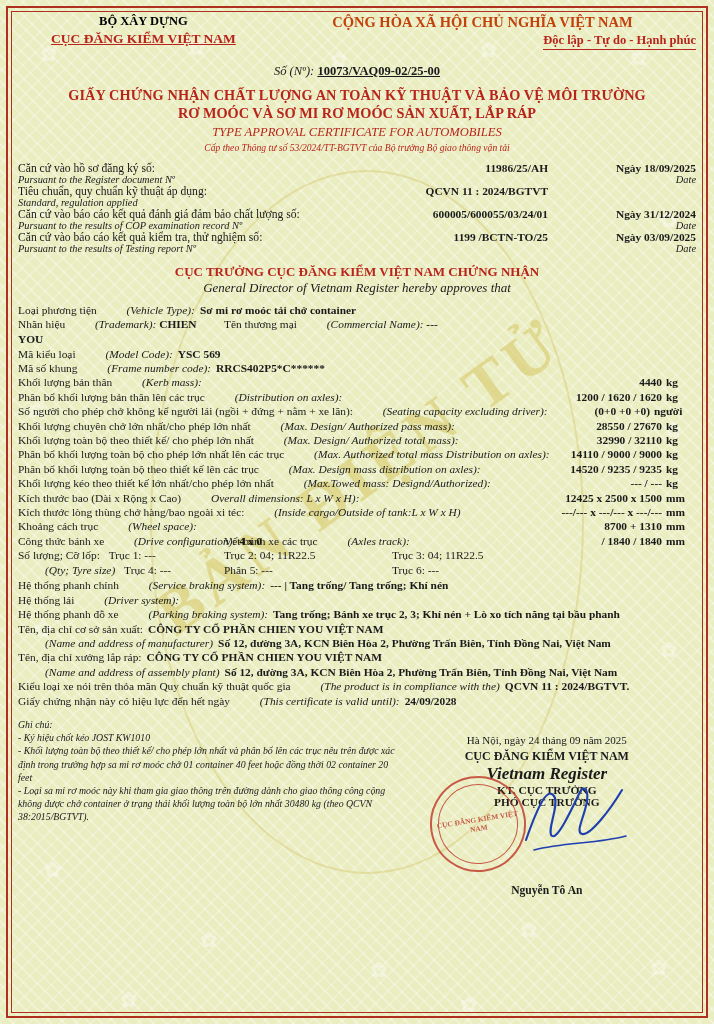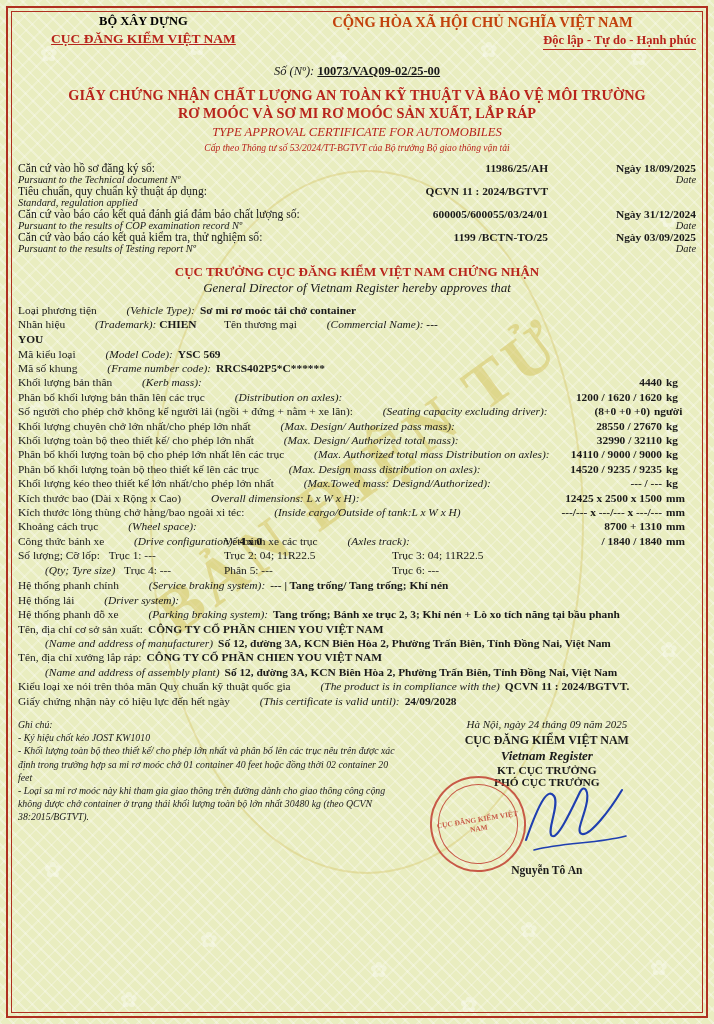--- a/index.html
+++ b/index.html
@@ -117,23 +117,23 @@
   .tyres{display:flex;font-size:11.4px;line-height:15px;}
   .tyres .c1{width:206px;}
   .tyres .c2{width:168px;}
   .tyres .c3{flex:1;}
 
   
   .bottom{display:flex;margin-top:10px;}
   .notes{width:56%;font-size:9.8px;line-height:13.2px;font-style:italic;}
   .notes .nt{font-style:italic;}
   .sign{width:44%;text-align:center;position:relative;}
-  .sign .s1{font-size:11px;font-style:italic;}
+  .sign .s1{font-size:11px;margin-top:16px;}
   .sign .s2{font-size:12px;font-weight:bold;margin-top:3px;}
-  .sign .s3{font-size:13px;font-weight:bold;font-style:italic;}
+  .sign .s3{font-size:17px;font-weight:bold;font-style:italic;}
   .sign .s4{font-size:11.4px;font-weight:bold;}
   .sign .s5{font-size:11.4px;font-weight:bold;}
   .sign .s6{font-size:11.6px;font-weight:bold;margin-top:76px;}
 
   .stamp{
     position:absolute;left:32px;top:58px;width:92px;height:92px;
     border:2px solid #c0392b;border-radius:50%;
     opacity:.82;
     transform:rotate(-9deg);
   }
@@ -213,21 +213,21 @@
     </div>
 
     <div class="refs">
 
       <div class="refrow">
         <div class="lt">Căn cứ vào hồ sơ đăng ký số:</div>
         <div class="rt">11986/25/AH</div>
         <div class="rt2">Ngày 18/09/2025</div>
       </div>
       <div class="refsub">
-        <div class="lt">Pursuant to the Technical document Nº</div>
+        <div class="lt">Pursuant to the Register document Nº</div>
         <div class="rt"></div>
         <div class="rt2">Date</div>
       </div>
 
       <div class="refrow">
         <div class="lt">Tiêu chuẩn, quy chuẩn kỹ thuật áp dụng:</div>
         <div class="rt">QCVN 11 : 2024/BGTVT</div>
         <div class="rt2"></div>
       </div>
       <div class="refsub">
@@ -325,21 +325,21 @@
         <span class="val">1200 / 1620 / 1620</span>
         <span class="unit">kg</span>
       </div>
 
       <div class="srow">
         <span class="lbl">
           <span>Số người cho phép chở không kể người lái (ngồi + đứng + nằm + xe lăn):</span>
           <span class="ital">(Seating capacity excluding driver):</span>
         </span>
         <span class="fill"></span>
-        <span class="val">(8+0 +0 +0)</span>
+        <span class="val">(0+0 +0 +0)</span>
         <span class="unit w42">người</span>
       </div>
 
       <div class="srow">
         <span class="lbl">
           <span>Khối lượng chuyên chở lớn nhất/cho phép lớn nhất</span>
           <span class="ital">(Max. Design/ Authorized pass mass):</span>
         </span>
         <span class="fill"></span>
         <span class="val">28550 / 27670</span>

